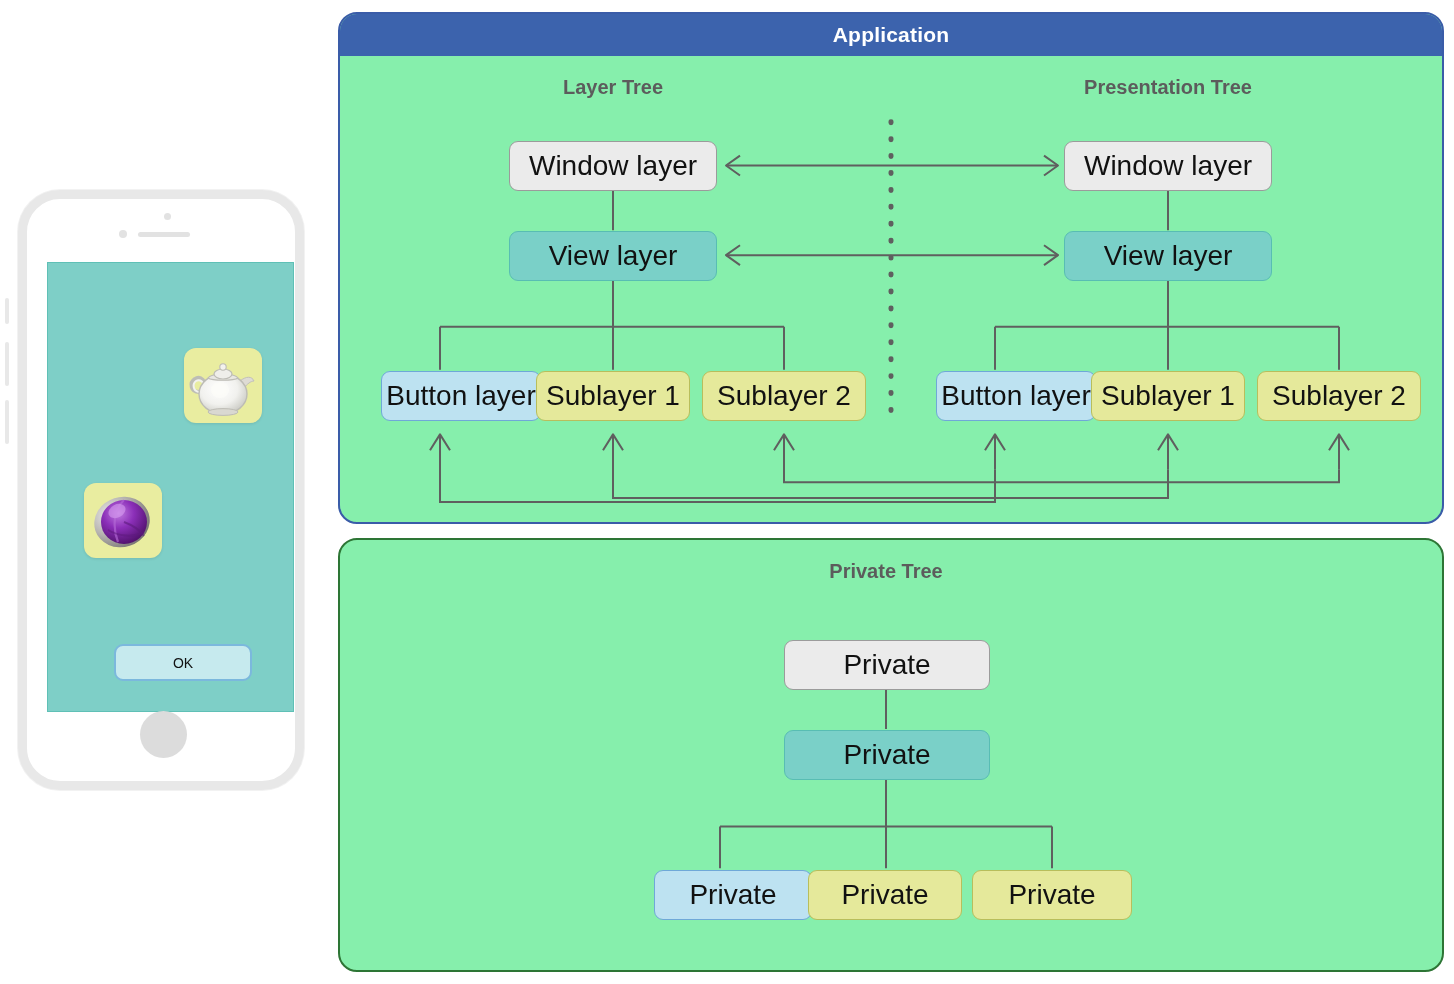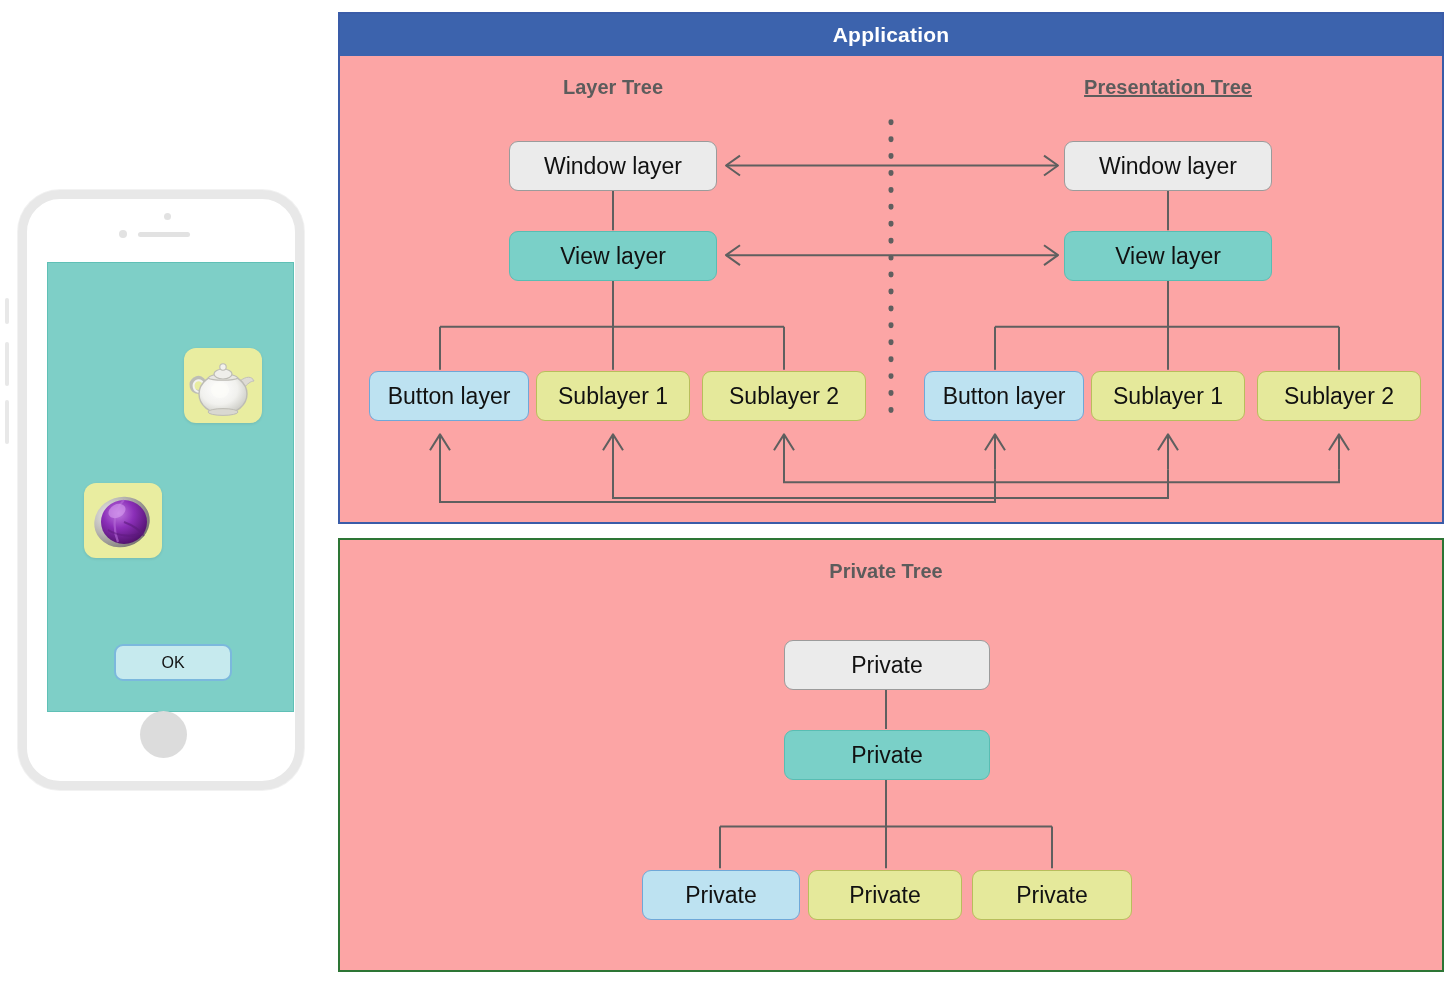--- a/index.html
+++ b/index.html
@@ -99,38 +99,38 @@
     border-radius: 12px;
     box-shadow: 0 1px 3px rgba(0,0,0,0.10);
   }
   #icon-teapot { left: 136px; top: 85px; width: 78px; height: 75px; }
   #icon-sphere { left: 36px; top: 220px; width: 78px; height: 75px; }
 
   .ok-button {
     position: absolute;
     left: 66px;
     top: 381px;
-    width: 118px;
+    width: 138px;
     height: 37px;
     background: #c6eaee;
     border: 2px solid #7bb8dd;
     border-radius: 9px;
     display: flex;
     align-items: center;
     justify-content: center;
-    font-size: 16px;
+    font-size: 14px;
     color: #111;
     box-sizing: border-box;
   }
 
   
   .panel {
     position: absolute;
-    background: #fca5a5;
-    border-radius: 0;
+    background: #86efac;
+    border-radius: 19px;
     box-sizing: border-box;
     overflow: hidden;
   }
   #panel-application {
     left: 338px;
     top: 12px;
     width: 1106px;
     height: 512px;
     border: 2px solid #3a5ca8;
   }
@@ -169,29 +169,29 @@
     transform: translateX(-50%);
   }
 
   
   .node {
     position: absolute;
     display: flex;
     align-items: center;
     justify-content: center;
     border-radius: 9px;
-    font-size: 23px;
+    font-size: 28px;
     color: #111111;
     box-sizing: border-box;
     z-index: 3;
     white-space: nowrap;
   }
   .node.grey   { background: #ebebeb; border: 1.5px solid #9b9b9b; }
   .node.teal   { background: #7ad0c8; border: 1.5px solid #58bdb3; }
-  .node.blue   { background: #bde2f1; border: 1.5px solid #6fa8d8; }
+  .node.blue   { background: #bde2f1; border: 1.5px solid #6fa8d8; margin-left: 12px; }
   .node.yellow { background: #e5e99b; border: 1.5px solid #b8be5c; }
 
   
   .edges {
     position: absolute;
     left: 0; top: 0;
     width: 100%;
     height: 100%;
     z-index: 1;
     pointer-events: none;
@@ -307,21 +307,21 @@
         <polyline points="818,396 828,380 838,396" stroke-linejoin="round"></polyline>
 
         <polyline points="999,415 999,428 444,428 444,380"></polyline>
         <polyline points="434,396 444,380 454,396" stroke-linejoin="round"></polyline>
         <line x1="999" y1="380" x2="999" y2="415"></line>
         <polyline points="989,396 999,380 1009,396" stroke-linejoin="round"></polyline>
       </g>
     </svg>
 
     <div class="tree-title" style="left:273px; top:20px;">Layer Tree</div>
-    <div class="tree-title" style="left:828px; top:20px;text-decoration:underline;">Presentation Tree</div>
+    <div class="tree-title" style="left:828px; top:20px;">Presentation Tree</div>
 
     <div class="node grey" style="left:169px; top:85px; width:208px; height:50px;">Window layer</div>
     <div class="node teal" style="left:169px; top:175px; width:208px; height:50px;">View layer</div>
     <div class="node blue" style="left:29px; top:315px; width:160px; height:50px;">Button layer</div>
     <div class="node yellow" style="left:196px; top:315px; width:154px; height:50px;">Sublayer 1</div>
     <div class="node yellow" style="left:362px; top:315px; width:164px; height:50px;">Sublayer 2</div>
 
     <div class="node grey" style="left:724px; top:85px; width:208px; height:50px;">Window layer</div>
     <div class="node teal" style="left:724px; top:175px; width:208px; height:50px;">View layer</div>
     <div class="node blue" style="left:584px; top:315px; width:160px; height:50px;">Button layer</div>

